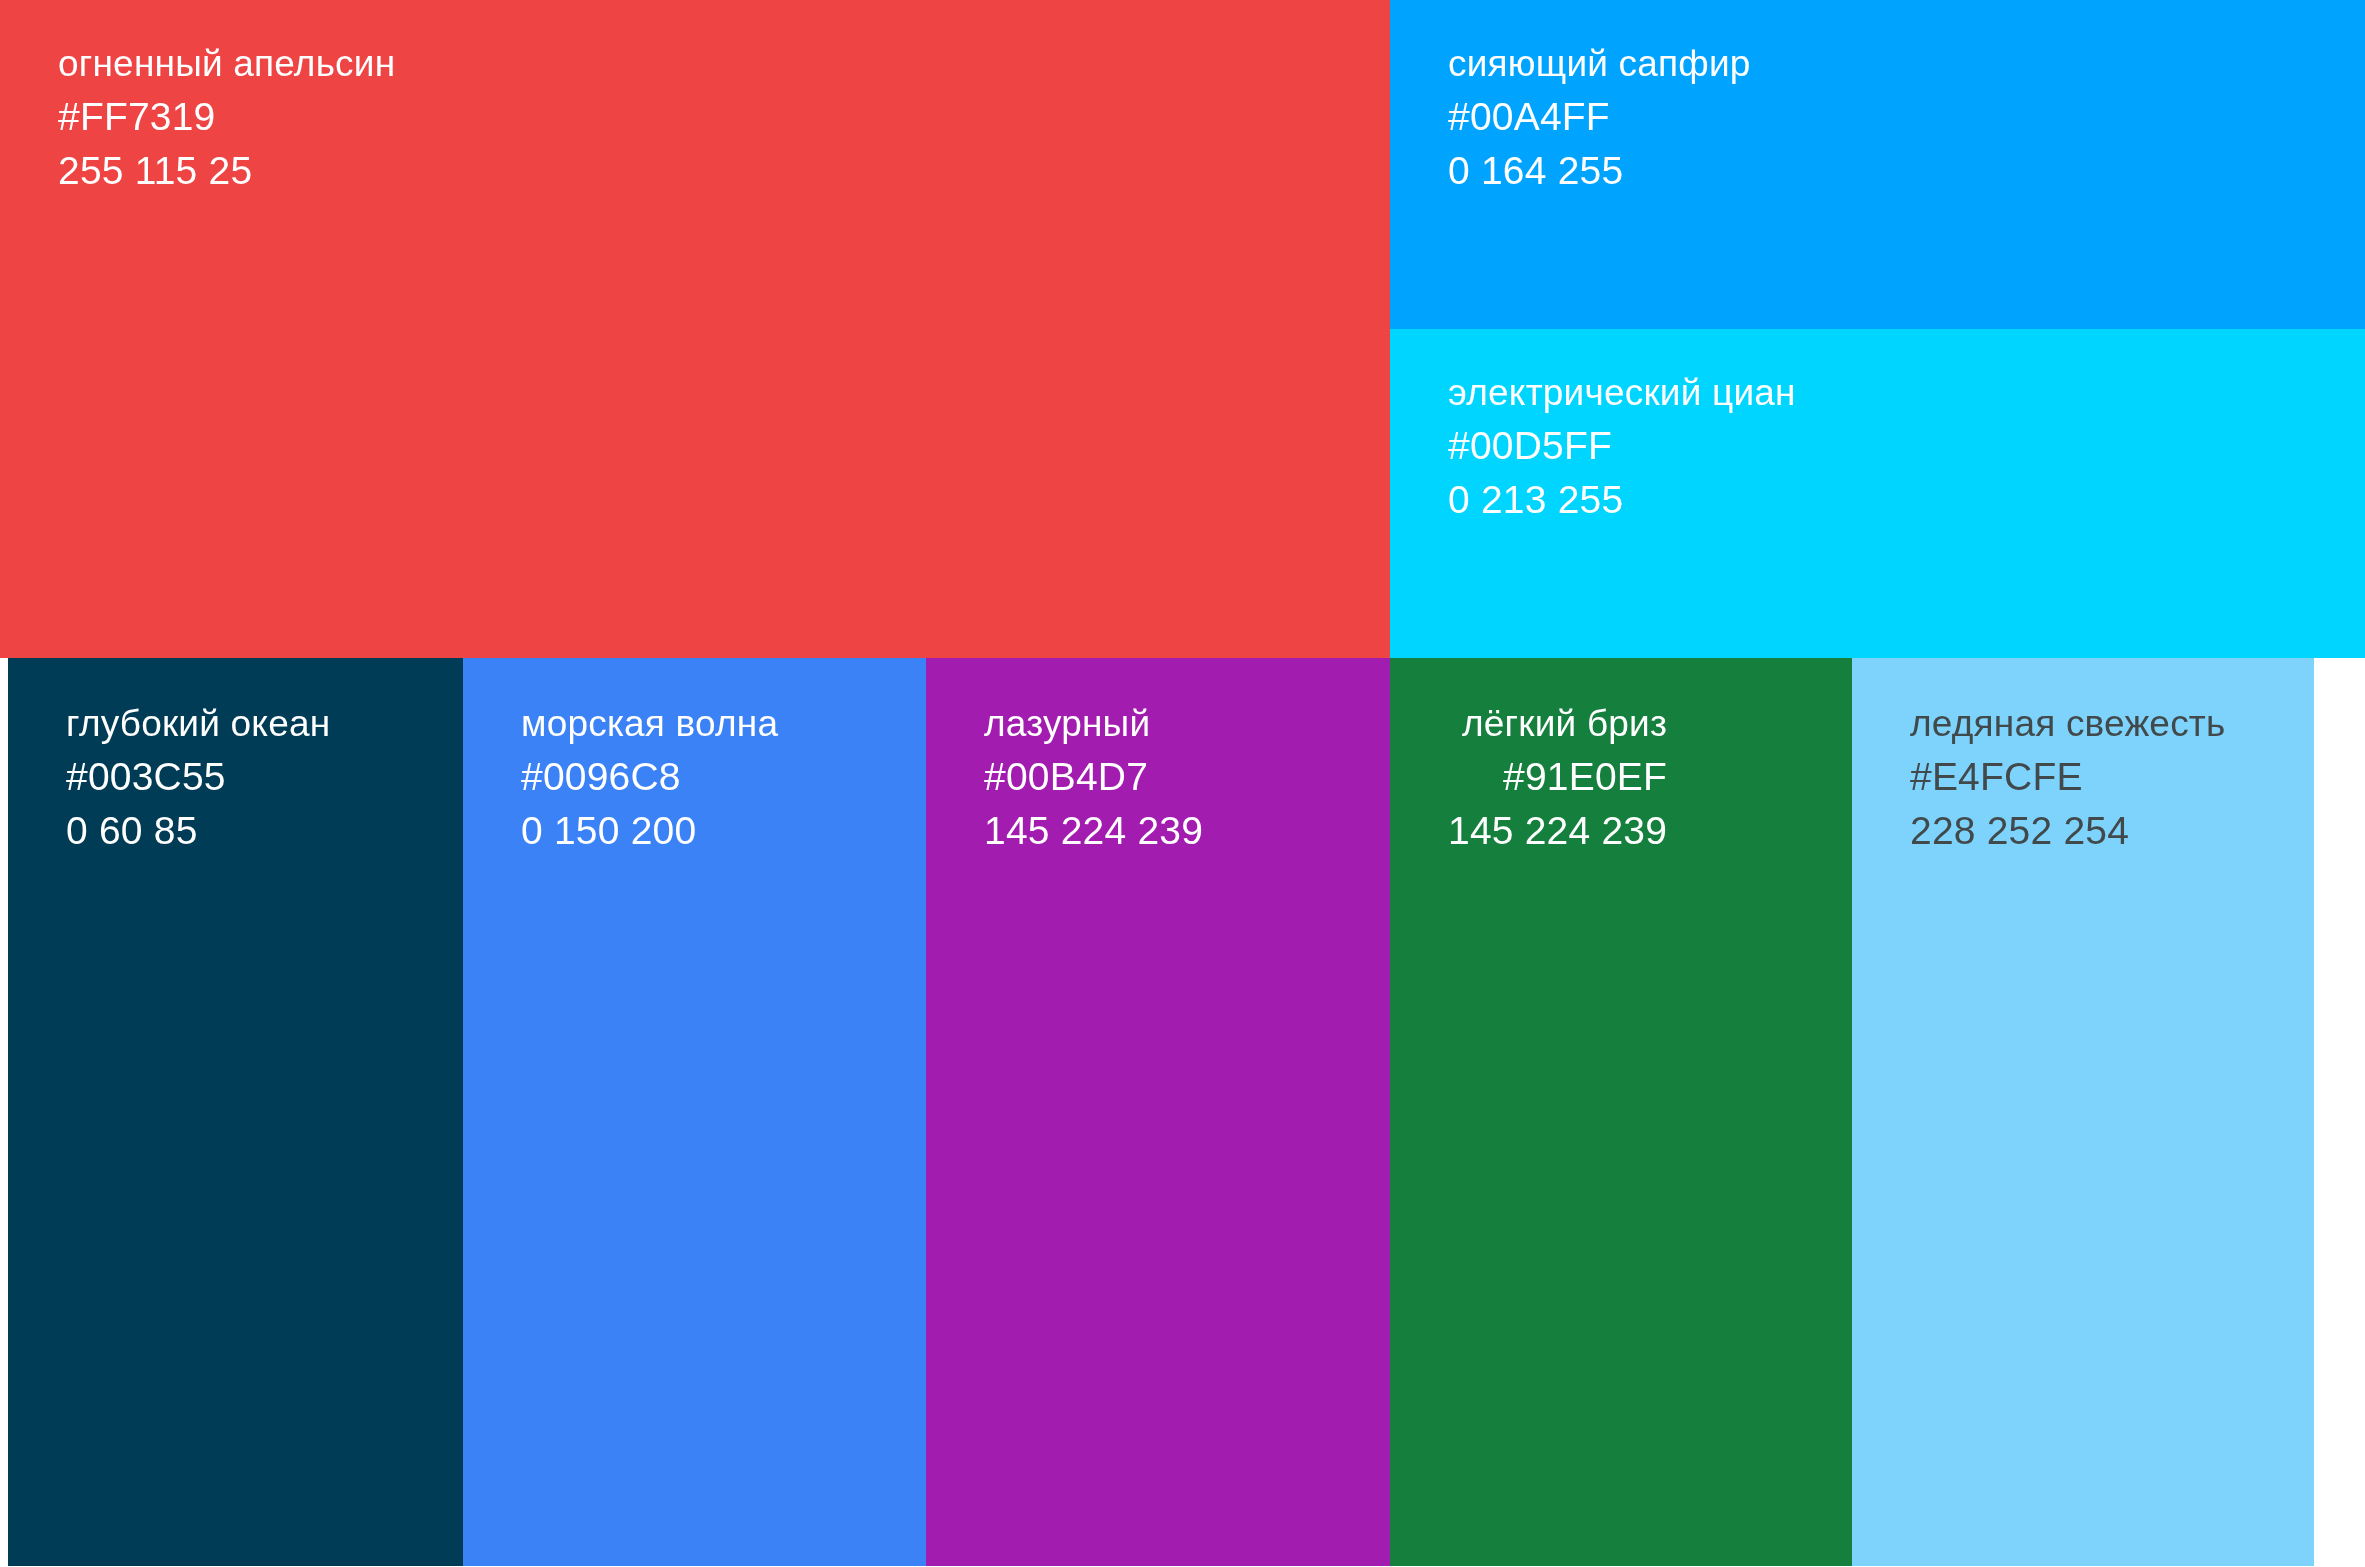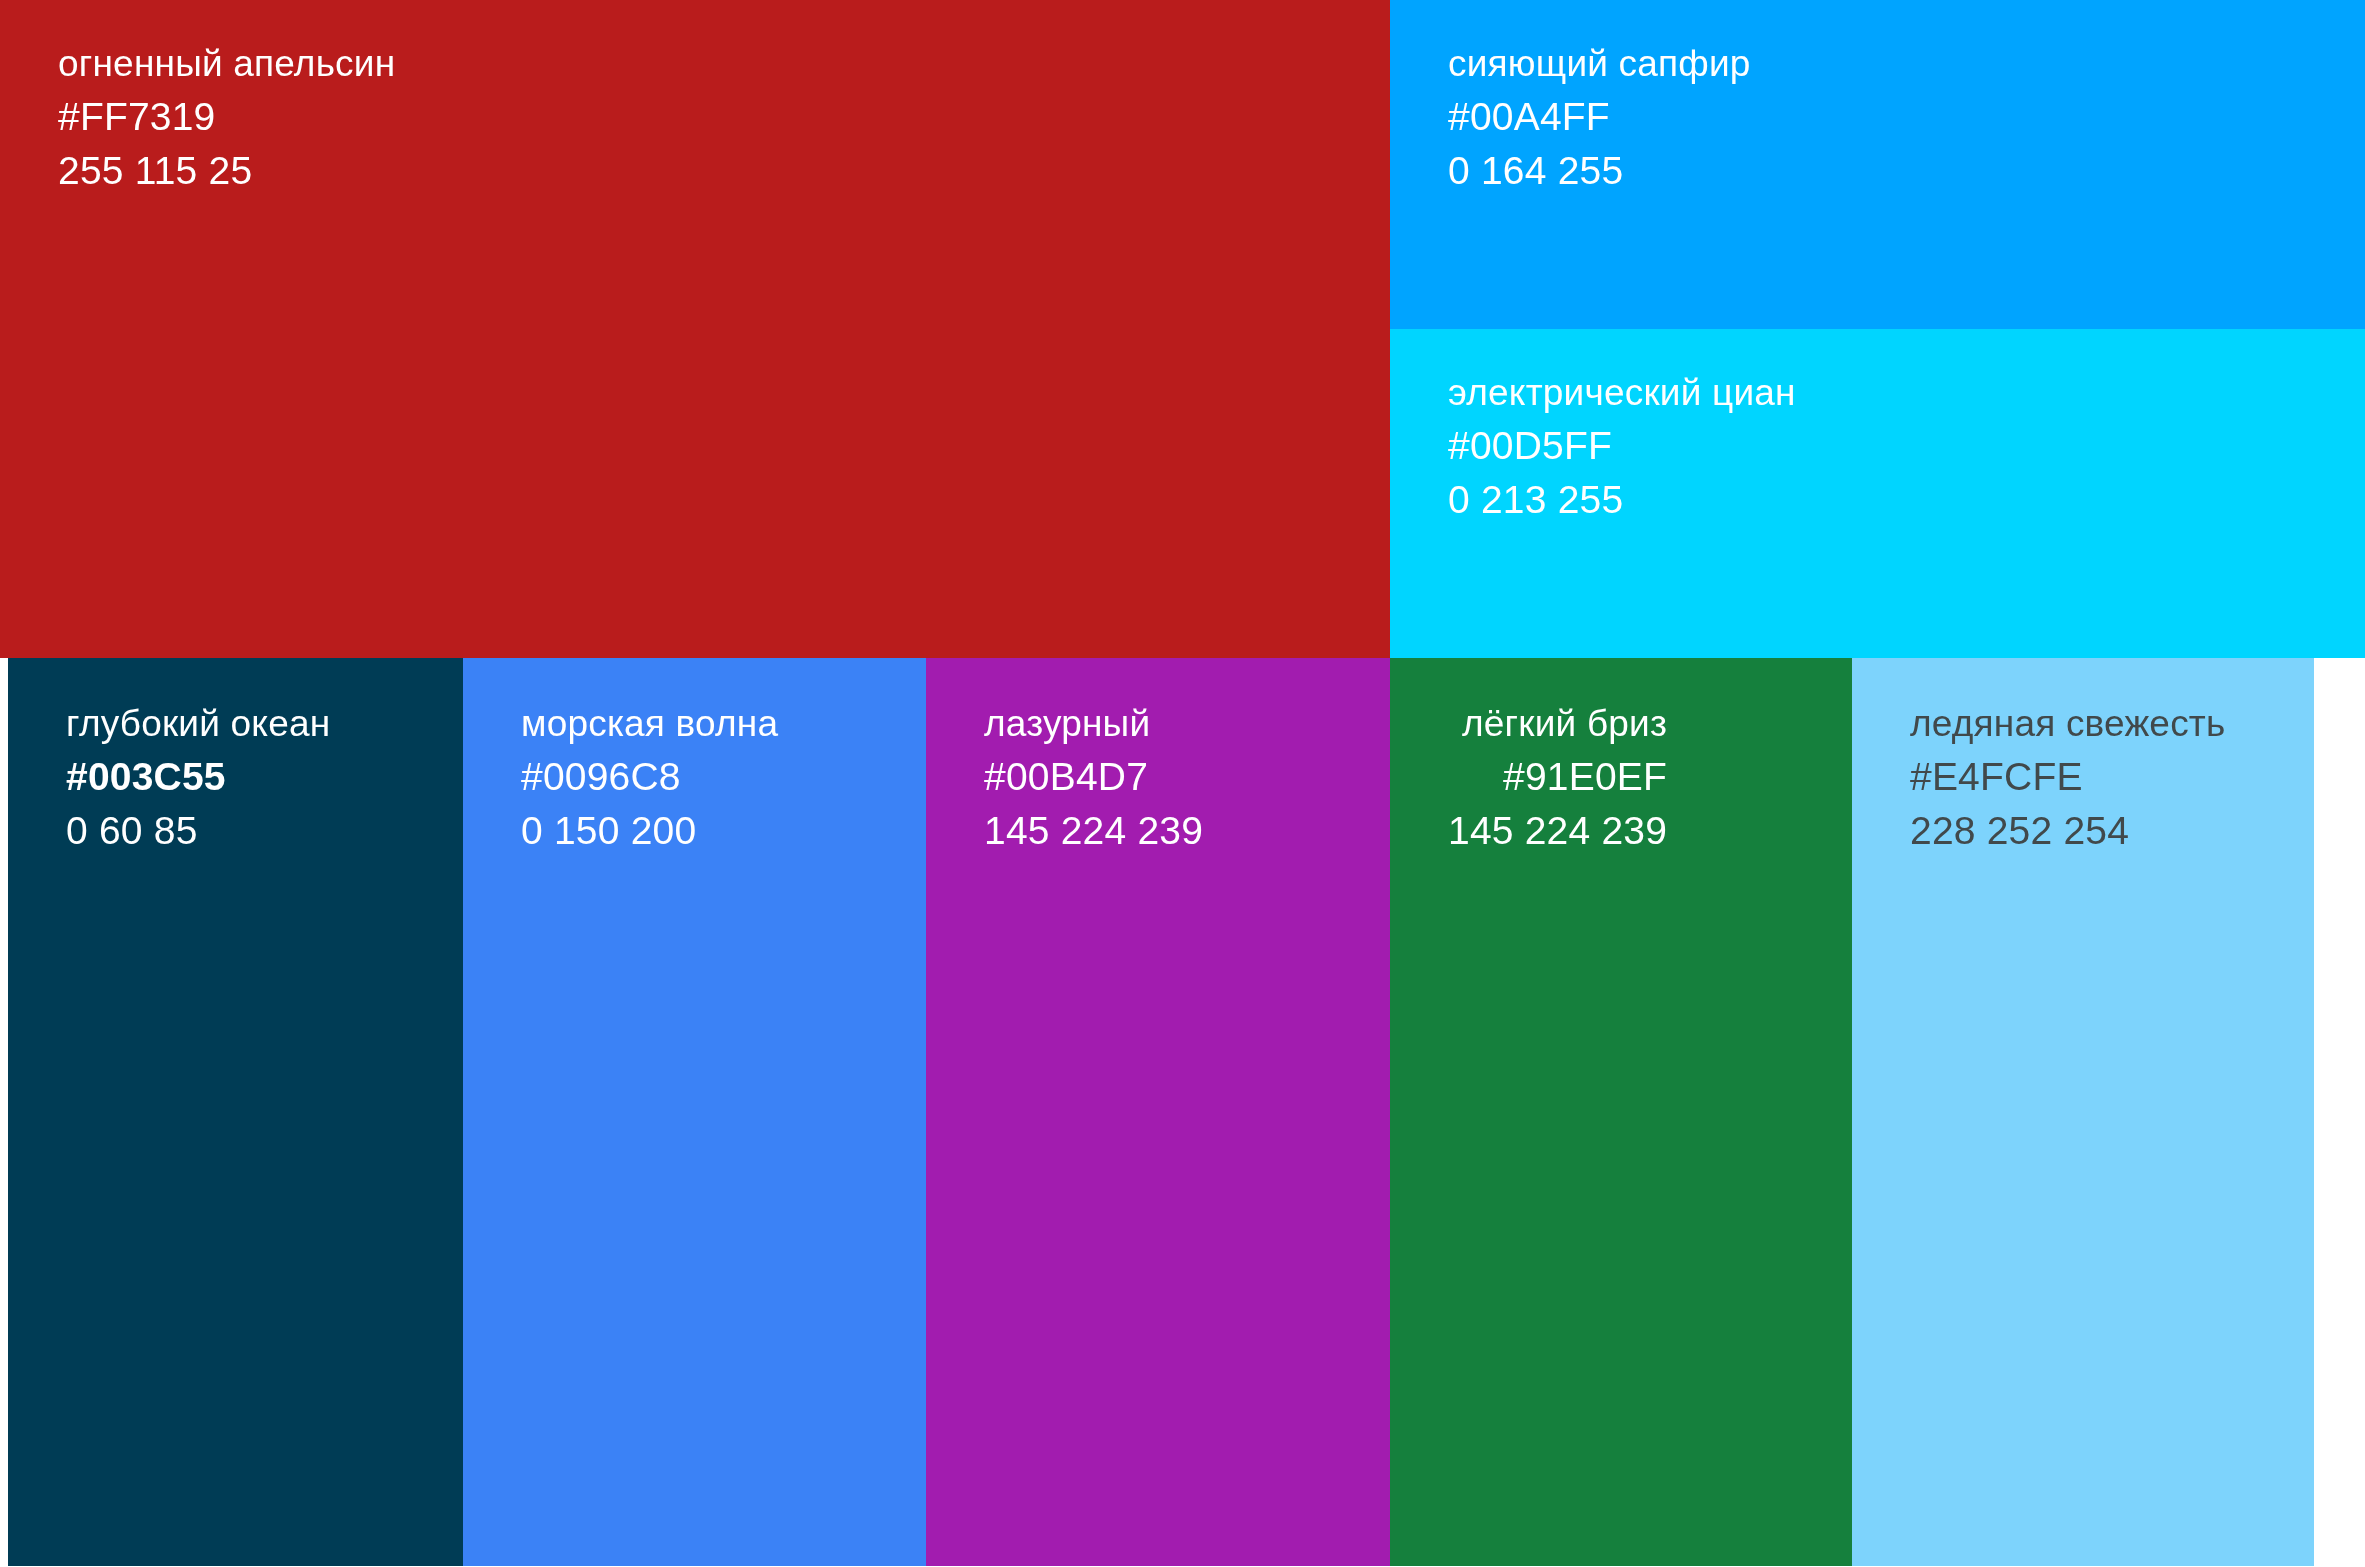--- a/index.html
+++ b/index.html
@@ -86,21 +86,21 @@
     width: 2786px;
     height: 1.9px;
     background: #ffffff;
   }
 </style>
 </head>
 <body>
 
 <div id="palette">
 
-  <div class="swatch light-text" id="sw-orange" style="background-color: #b91c1c;">
+  <div class="swatch light-text" id="sw-orange" style="background-color: #ef4444;">
     <div class="swatch-text">
       <span class="swatch-line name-line" style="color: rgb(255, 255, 255);">огненный апельсин</span>
       <span class="swatch-line hex-line" style="color: rgb(255, 255, 255);">#FF7319</span>
       <span class="swatch-line rgb-line" style="color: rgb(255, 255, 255);">255 115 25</span>
     </div>
   </div>
 
   <div class="swatch light-text" id="sw-sapphire" style="background-color: rgb(0, 164, 255);">
     <div class="swatch-text">
       <span class="swatch-line name-line" style="color: rgb(255, 255, 255);">сияющий сапфир</span>
@@ -113,21 +113,21 @@
     <div class="swatch-text">
       <span class="swatch-line name-line" style="color: rgb(255, 255, 255);">электрический циан</span>
       <span class="swatch-line hex-line" style="color: rgb(255, 255, 255);">#00D5FF</span>
       <span class="swatch-line rgb-line" style="color: rgb(255, 255, 255);">0 213 255</span>
     </div>
   </div>
 
   <div class="swatch bottom-swatch light-text" id="sw-deep-ocean" style="background-color: rgb(0, 60, 85);">
     <div class="swatch-text">
       <span class="swatch-line name-line" style="color: rgb(255, 255, 255);">глубокий океан</span>
-      <span class="swatch-line hex-line" style="color: rgb(255, 255, 255); font-weight: bold;">#003C55</span>
+      <span class="swatch-line hex-line" style="color: rgb(255, 255, 255);">#003C55</span>
       <span class="swatch-line rgb-line" style="color: rgb(255, 255, 255);">0 60 85</span>
     </div>
   </div>
 
   <div class="swatch bottom-swatch light-text" id="sw-sea-wave" style="background-color: #3b82f6;">
     <div class="swatch-text">
       <span class="swatch-line name-line" style="color: rgb(255, 255, 255);">морская волна</span>
       <span class="swatch-line hex-line" style="color: rgb(255, 255, 255);">#0096C8</span>
       <span class="swatch-line rgb-line" style="color: rgb(255, 255, 255);">0 150 200</span>
     </div>

